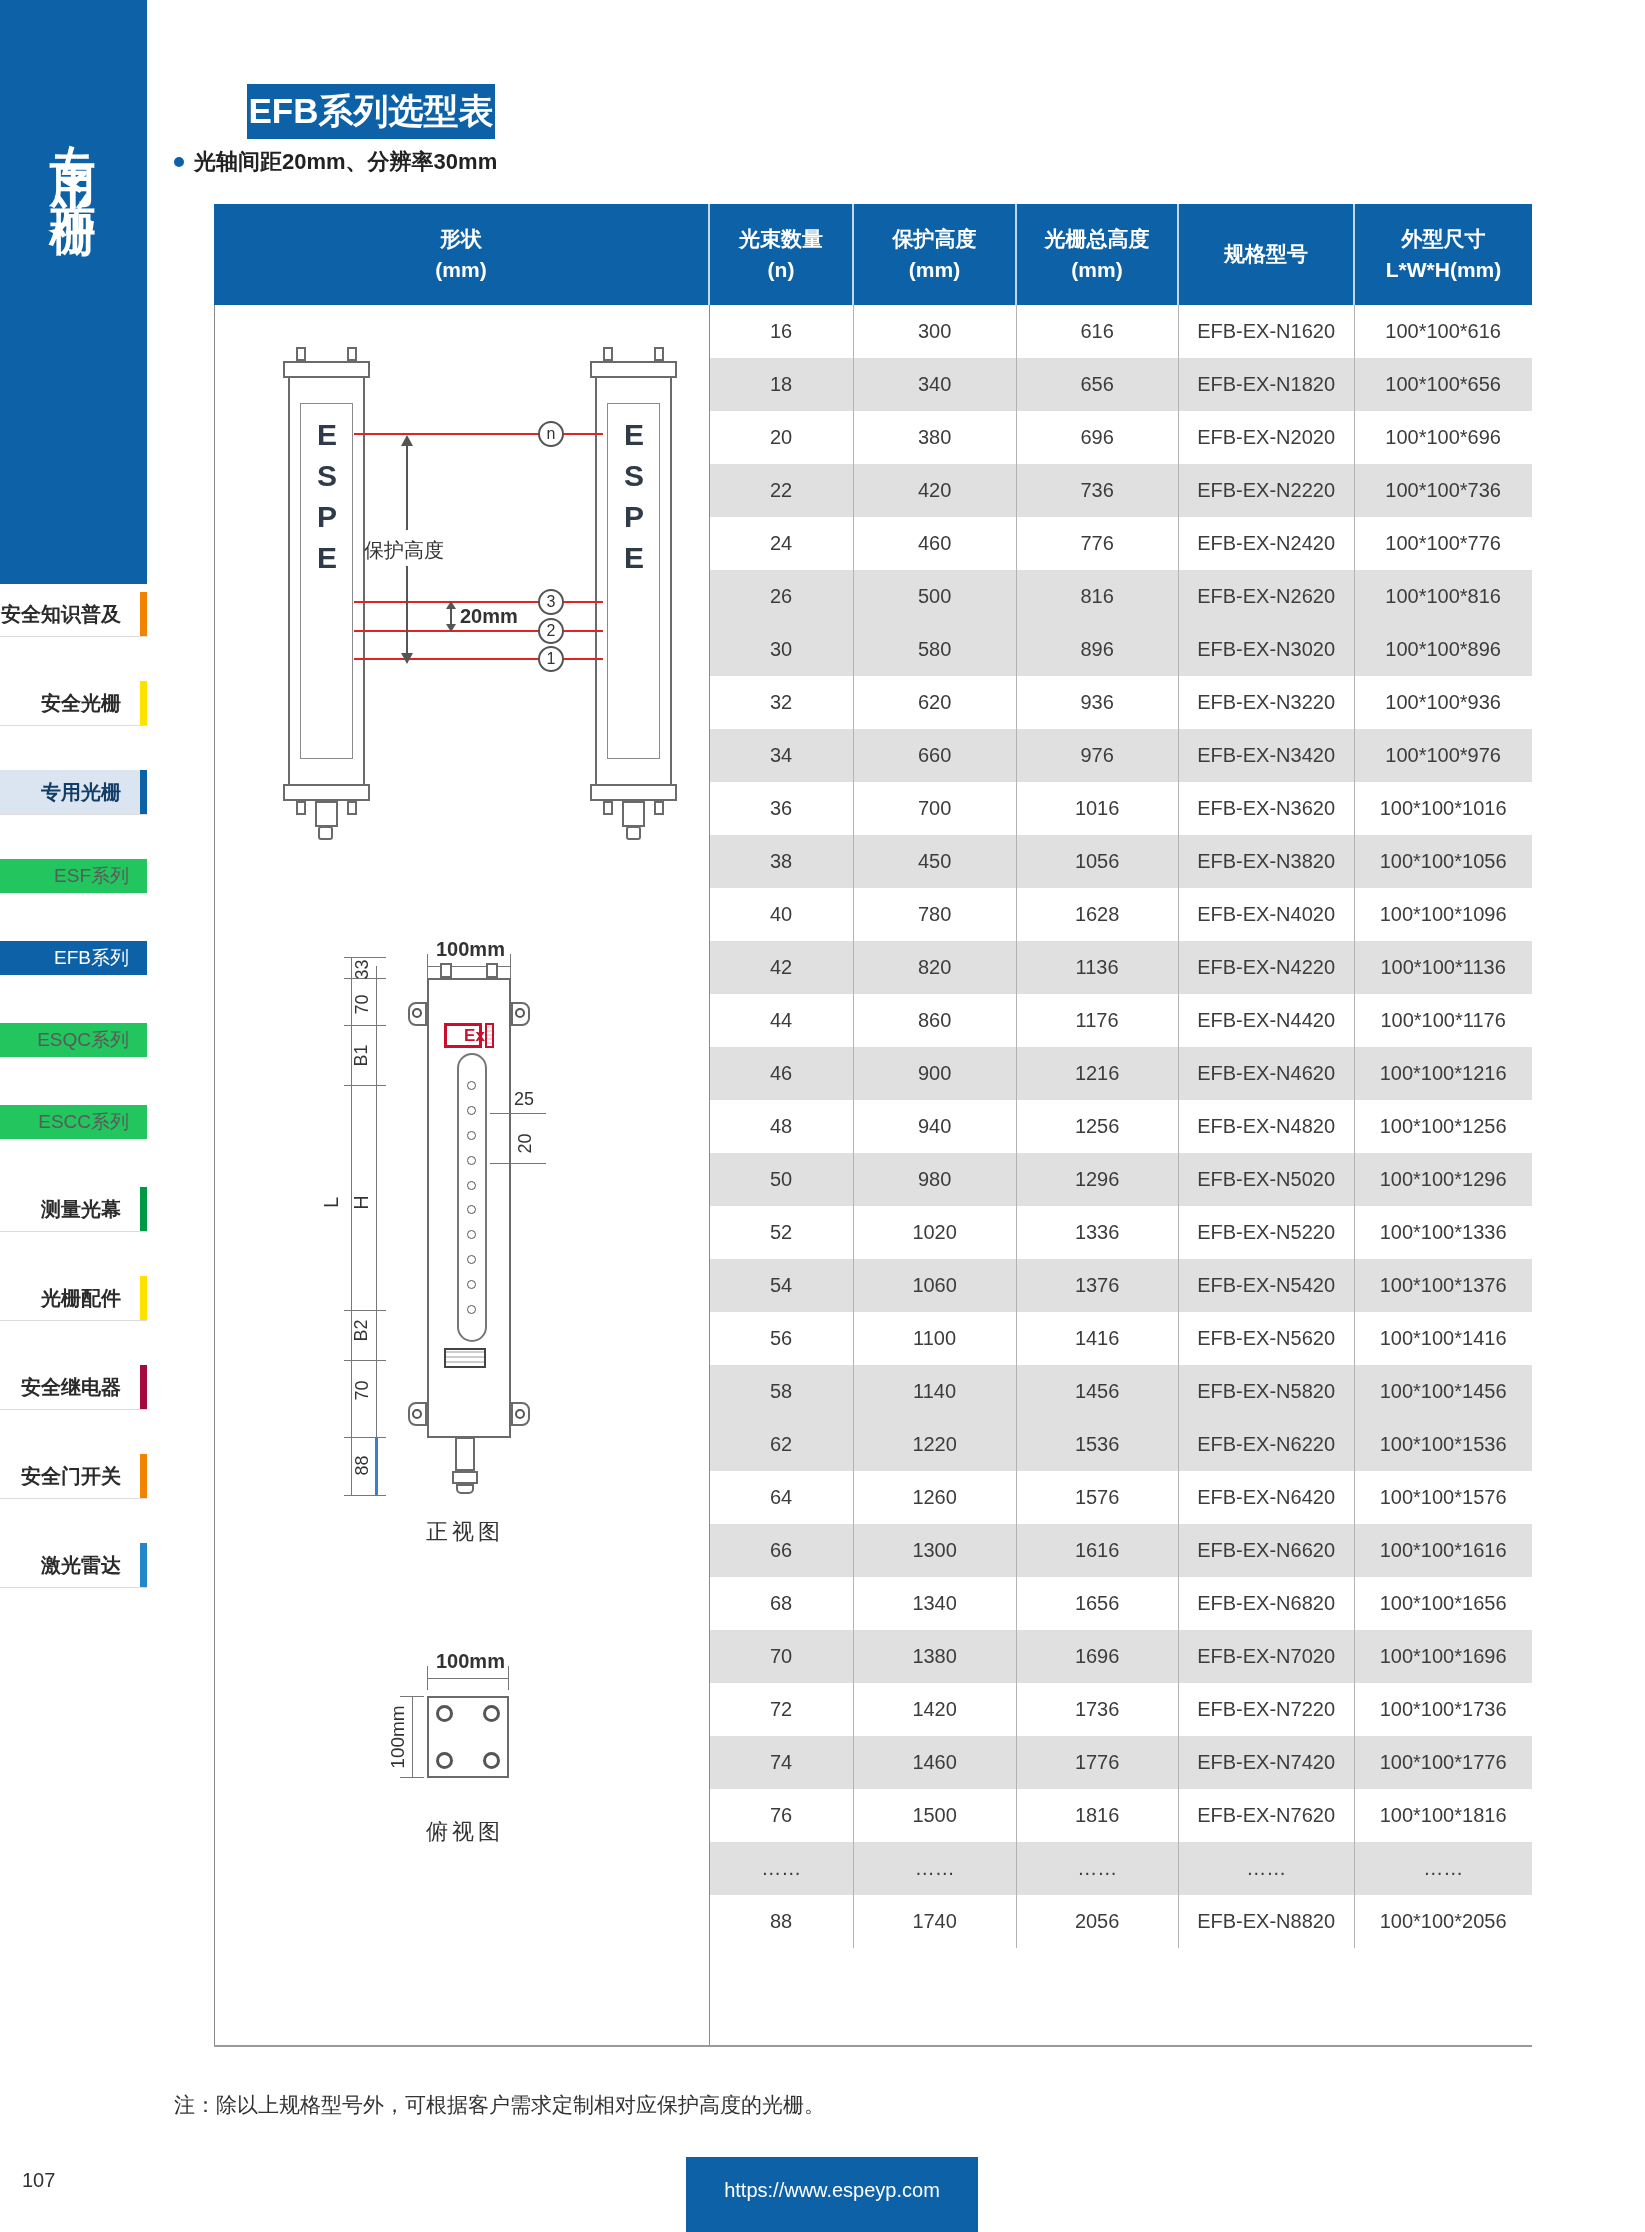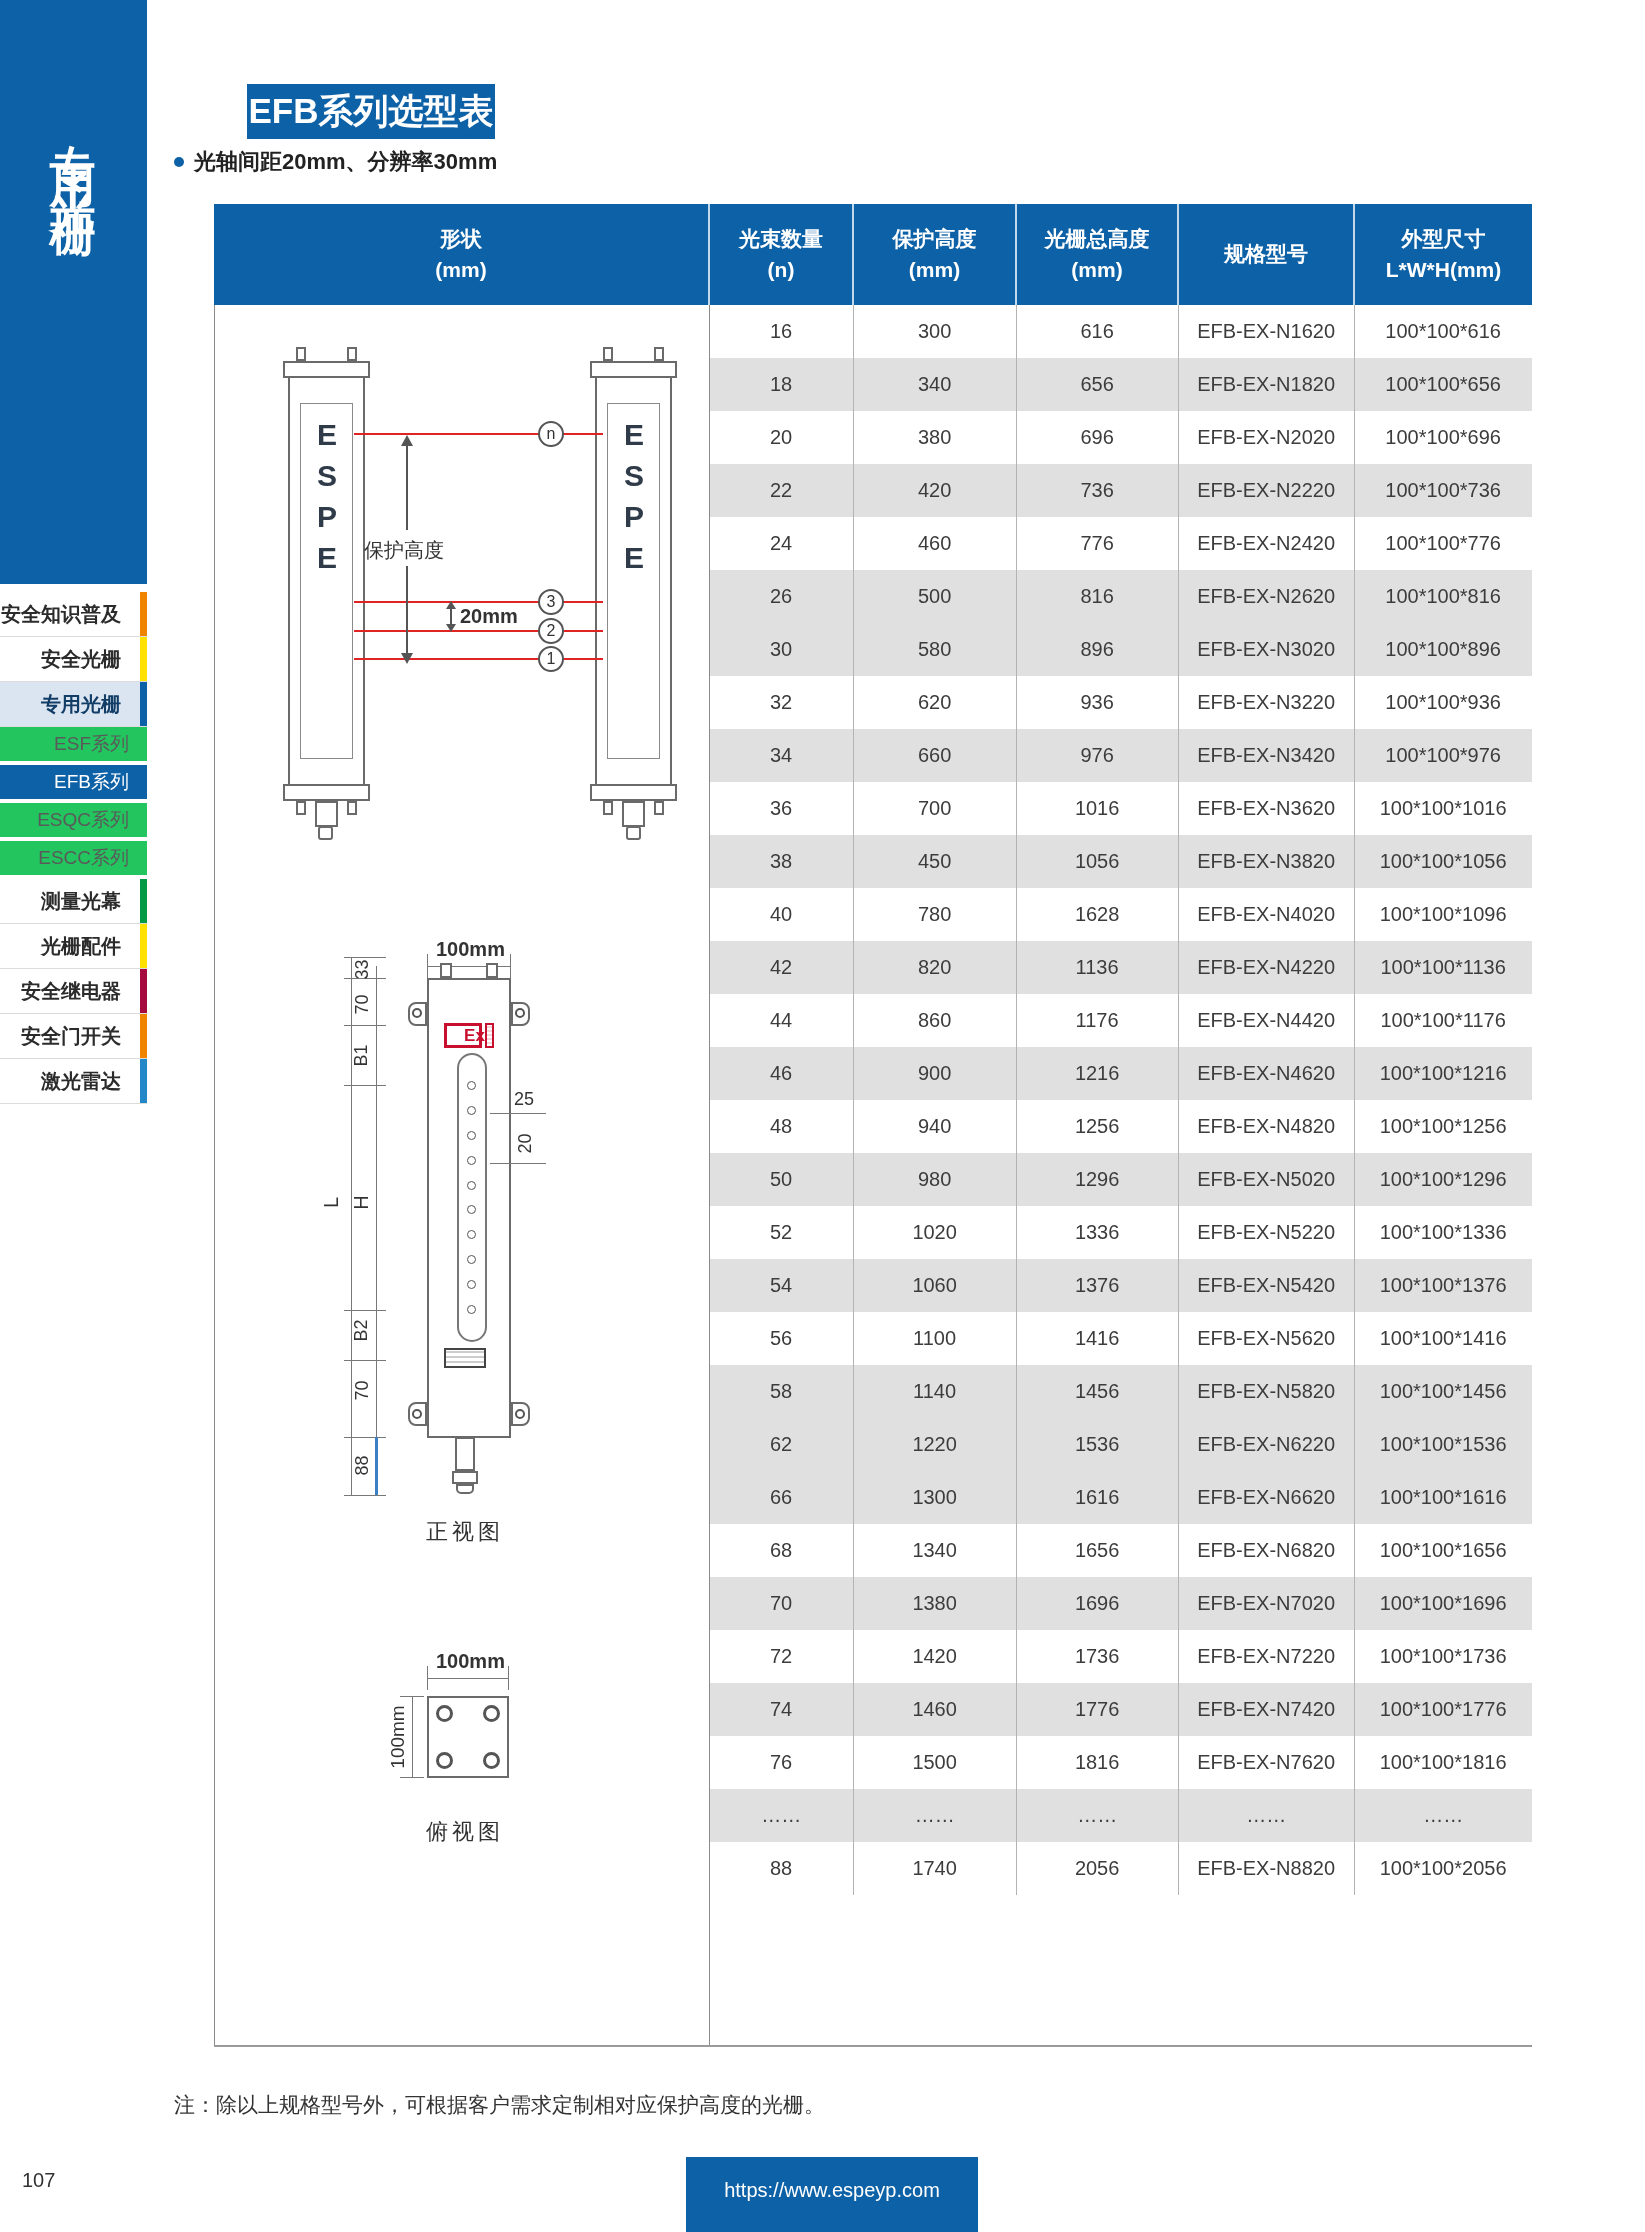--- a/index.html
+++ b/index.html
@@ -4,21 +4,21 @@
 <style>
   html,body{margin:0;padding:0;background:#fff;}
   #page{position:relative;width:1646px;height:2233px;background:#fff;overflow:hidden;
         font-family:"Liberation Sans","DejaVu Sans",sans-serif;color:#333;}
   .abs{position:absolute;}
 
   
   #sb-block{left:0;top:0;width:147px;height:584px;background:#0d61a6;display:flex;justify-content:center;}
   #sb-title{margin-top:107px;writing-mode:vertical-rl;text-orientation:upright;color:#fff;
             font-size:46px;font-weight:bold;letter-spacing:22px;line-height:1;}
-  #sb-menu{left:0;top:592px;width:147px;display:flex;flex-direction:column;}
+  #sb-menu{left:0;top:592px;width:147px;display:flex;flex-direction:column;gap:44px;}
   .sb-item{position:relative;display:flex;align-items:center;justify-content:flex-end;
            padding-right:18px;box-sizing:border-box;}
   .sb-item.main{height:45px;background:#fff;border-bottom:1px solid #dcdcdc;font-size:20px;font-weight:bold;color:#2b2b2b;}
   .sb-item.main-active{height:45px;background:#dbe5f1;font-size:20px;font-weight:bold;color:#123d66;border-bottom:1px solid #dcdcdc;}
   .sb-item.sub{height:34px;background:#22c55e;margin-bottom:4px;font-size:19px;color:#5a5a5a;}
   .sb-item.sub-active{height:34px;background:#0d61a6;margin-bottom:4px;font-size:19px;color:#fff;}
   .sb-item .accent{position:absolute;right:0;top:0;width:7px;height:100%;}
   .sb-item.main .label-wrap, .sb-item.main-active .label-wrap{margin-right:8px;}
 
   
@@ -451,20 +451,27 @@
           <div class="td c4">EFB-EX-N5820</div>
           <div class="td c5">100*100*1456</div>
         </div>
         <div class="tr odd">
           <div class="td c1">62</div>
           <div class="td c2">1220</div>
           <div class="td c3">1536</div>
           <div class="td c4">EFB-EX-N6220</div>
           <div class="td c5">100*100*1536</div>
         </div>
+        <div class="tr even">
+          <div class="td c1">64</div>
+          <div class="td c2">1260</div>
+          <div class="td c3">1576</div>
+          <div class="td c4">EFB-EX-N6420</div>
+          <div class="td c5">100*100*1576</div>
+        </div>
         <div class="tr odd">
           <div class="td c1">66</div>
           <div class="td c2">1300</div>
           <div class="td c3">1616</div>
           <div class="td c4">EFB-EX-N6620</div>
           <div class="td c5">100*100*1616</div>
         </div>
         <div class="tr even">
           <div class="td c1">68</div>
           <div class="td c2">1340</div>

